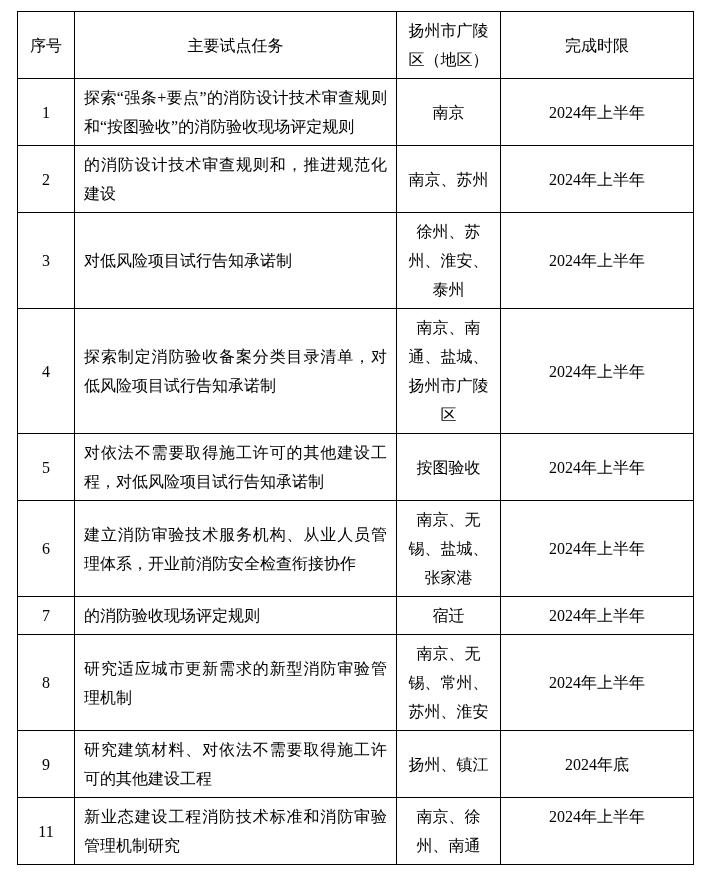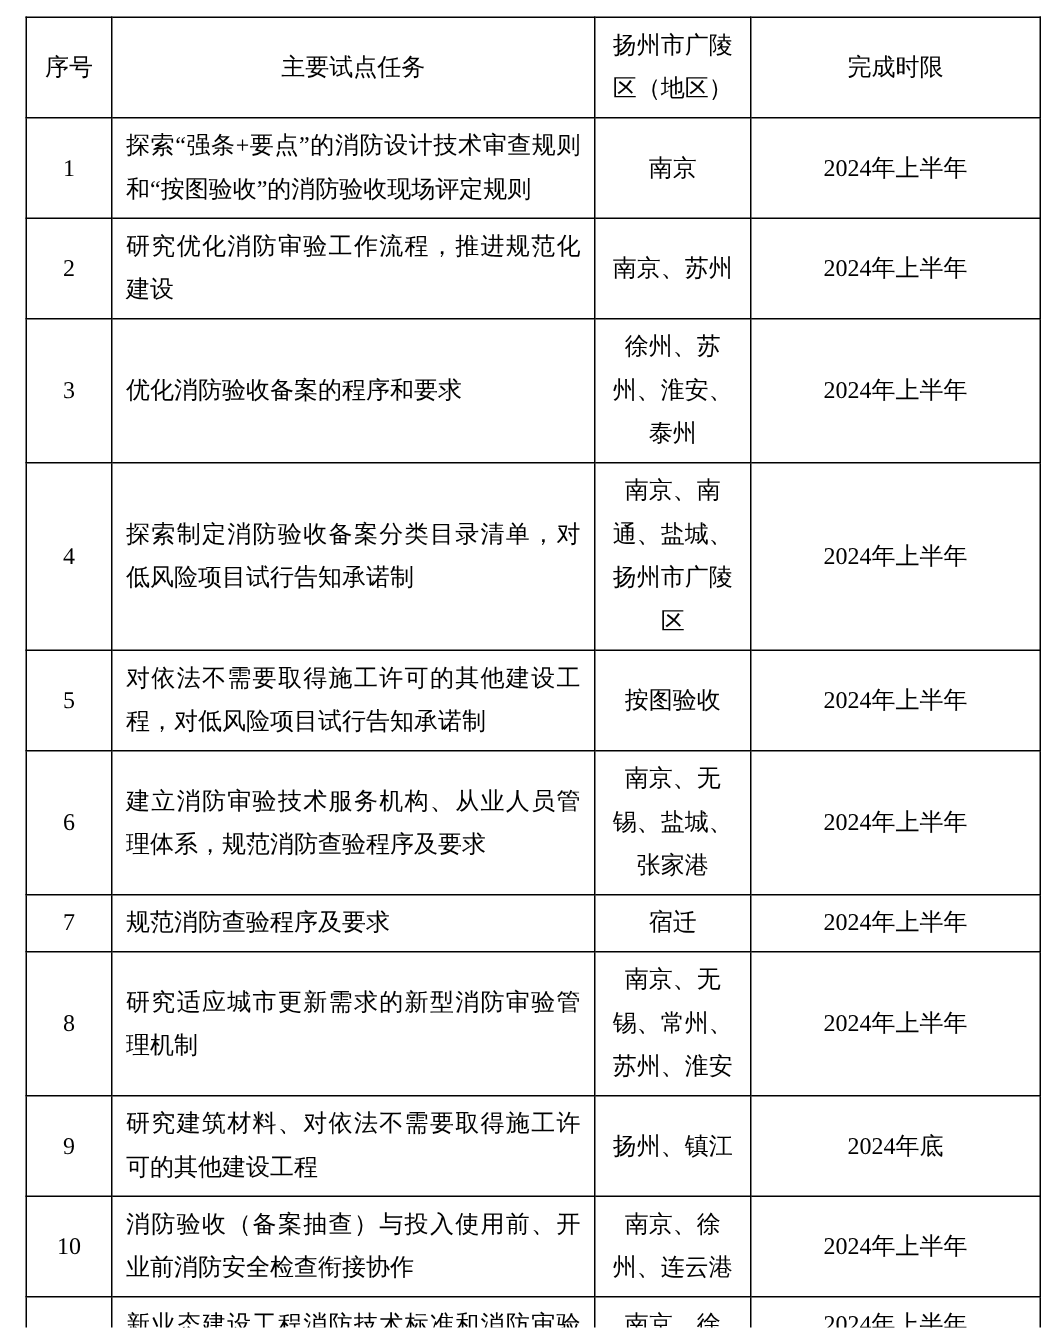--- a/index.html
+++ b/index.html
@@ -62,72 +62,66 @@
   </thead>
   <tbody id="table-body">
       <tr>
         <td class="no">1</td>
         <td class="task">探索“强条+要点”的消防设计技术审查规则和“按图验收”的消防验收现场评定规则</td>
         <td class="cities">南京</td>
         <td class="deadline">2024年上半年</td>
       </tr>
       <tr>
         <td class="no">2</td>
-        <td class="task">研究优化消防审验工作流程，推进规范化建设</td>
+        <td class="task">的消防设计技术审查规则和，推进规范化建设</td>
         <td class="cities">南京、苏州</td>
         <td class="deadline">2024年上半年</td>
       </tr>
       <tr>
         <td class="no">3</td>
-        <td class="task">优化消防验收备案的程序和要求</td>
+        <td class="task">对低风险项目试行告知承诺制</td>
         <td class="cities">徐州、苏州、淮安、泰州</td>
         <td class="deadline">2024年上半年</td>
       </tr>
       <tr>
         <td class="no">4</td>
         <td class="task">探索制定消防验收备案分类目录清单，对低风险项目试行告知承诺制</td>
         <td class="cities">南京、南通、盐城、扬州市广陵区</td>
         <td class="deadline">2024年上半年</td>
       </tr>
       <tr>
         <td class="no">5</td>
         <td class="task">对依法不需要取得施工许可的其他建设工程，对低风险项目试行告知承诺制</td>
         <td class="cities">按图验收</td>
         <td class="deadline">2024年上半年</td>
       </tr>
       <tr>
         <td class="no">6</td>
-        <td class="task">建立消防审验技术服务机构、从业人员管理体系，规范消防查验程序及要求</td>
+        <td class="task">建立消防审验技术服务机构、从业人员管理体系，开业前消防安全检查衔接协作</td>
         <td class="cities">南京、无锡、盐城、张家港</td>
         <td class="deadline">2024年上半年</td>
       </tr>
       <tr>
         <td class="no">7</td>
-        <td class="task">规范消防查验程序及要求</td>
+        <td class="task">的消防验收现场评定规则</td>
         <td class="cities">宿迁</td>
         <td class="deadline">2024年上半年</td>
       </tr>
       <tr>
         <td class="no">8</td>
         <td class="task">研究适应城市更新需求的新型消防审验管理机制</td>
         <td class="cities">南京、无锡、常州、苏州、淮安</td>
         <td class="deadline">2024年上半年</td>
       </tr>
       <tr>
         <td class="no">9</td>
         <td class="task">研究建筑材料、对依法不需要取得施工许可的其他建设工程</td>
         <td class="cities">扬州、镇江</td>
         <td class="deadline">2024年底</td>
       </tr>
       <tr>
-        <td class="no">10</td>
-        <td class="task">消防验收（备案抽查）与投入使用前、开业前消防安全检查衔接协作</td>
-        <td class="cities">南京、徐州、连云港</td>
-        <td class="deadline">2024年上半年</td>
-      </tr>
-      <tr>
         <td class="no">11</td>
         <td class="task">新业态建设工程消防技术标准和消防审验管理机制研究</td>
         <td class="cities">南京、徐州、南通</td>
         <td class="deadline">2024年上半年</td>
       </tr>
     </tbody>
 </table>
 
 </body></html>

